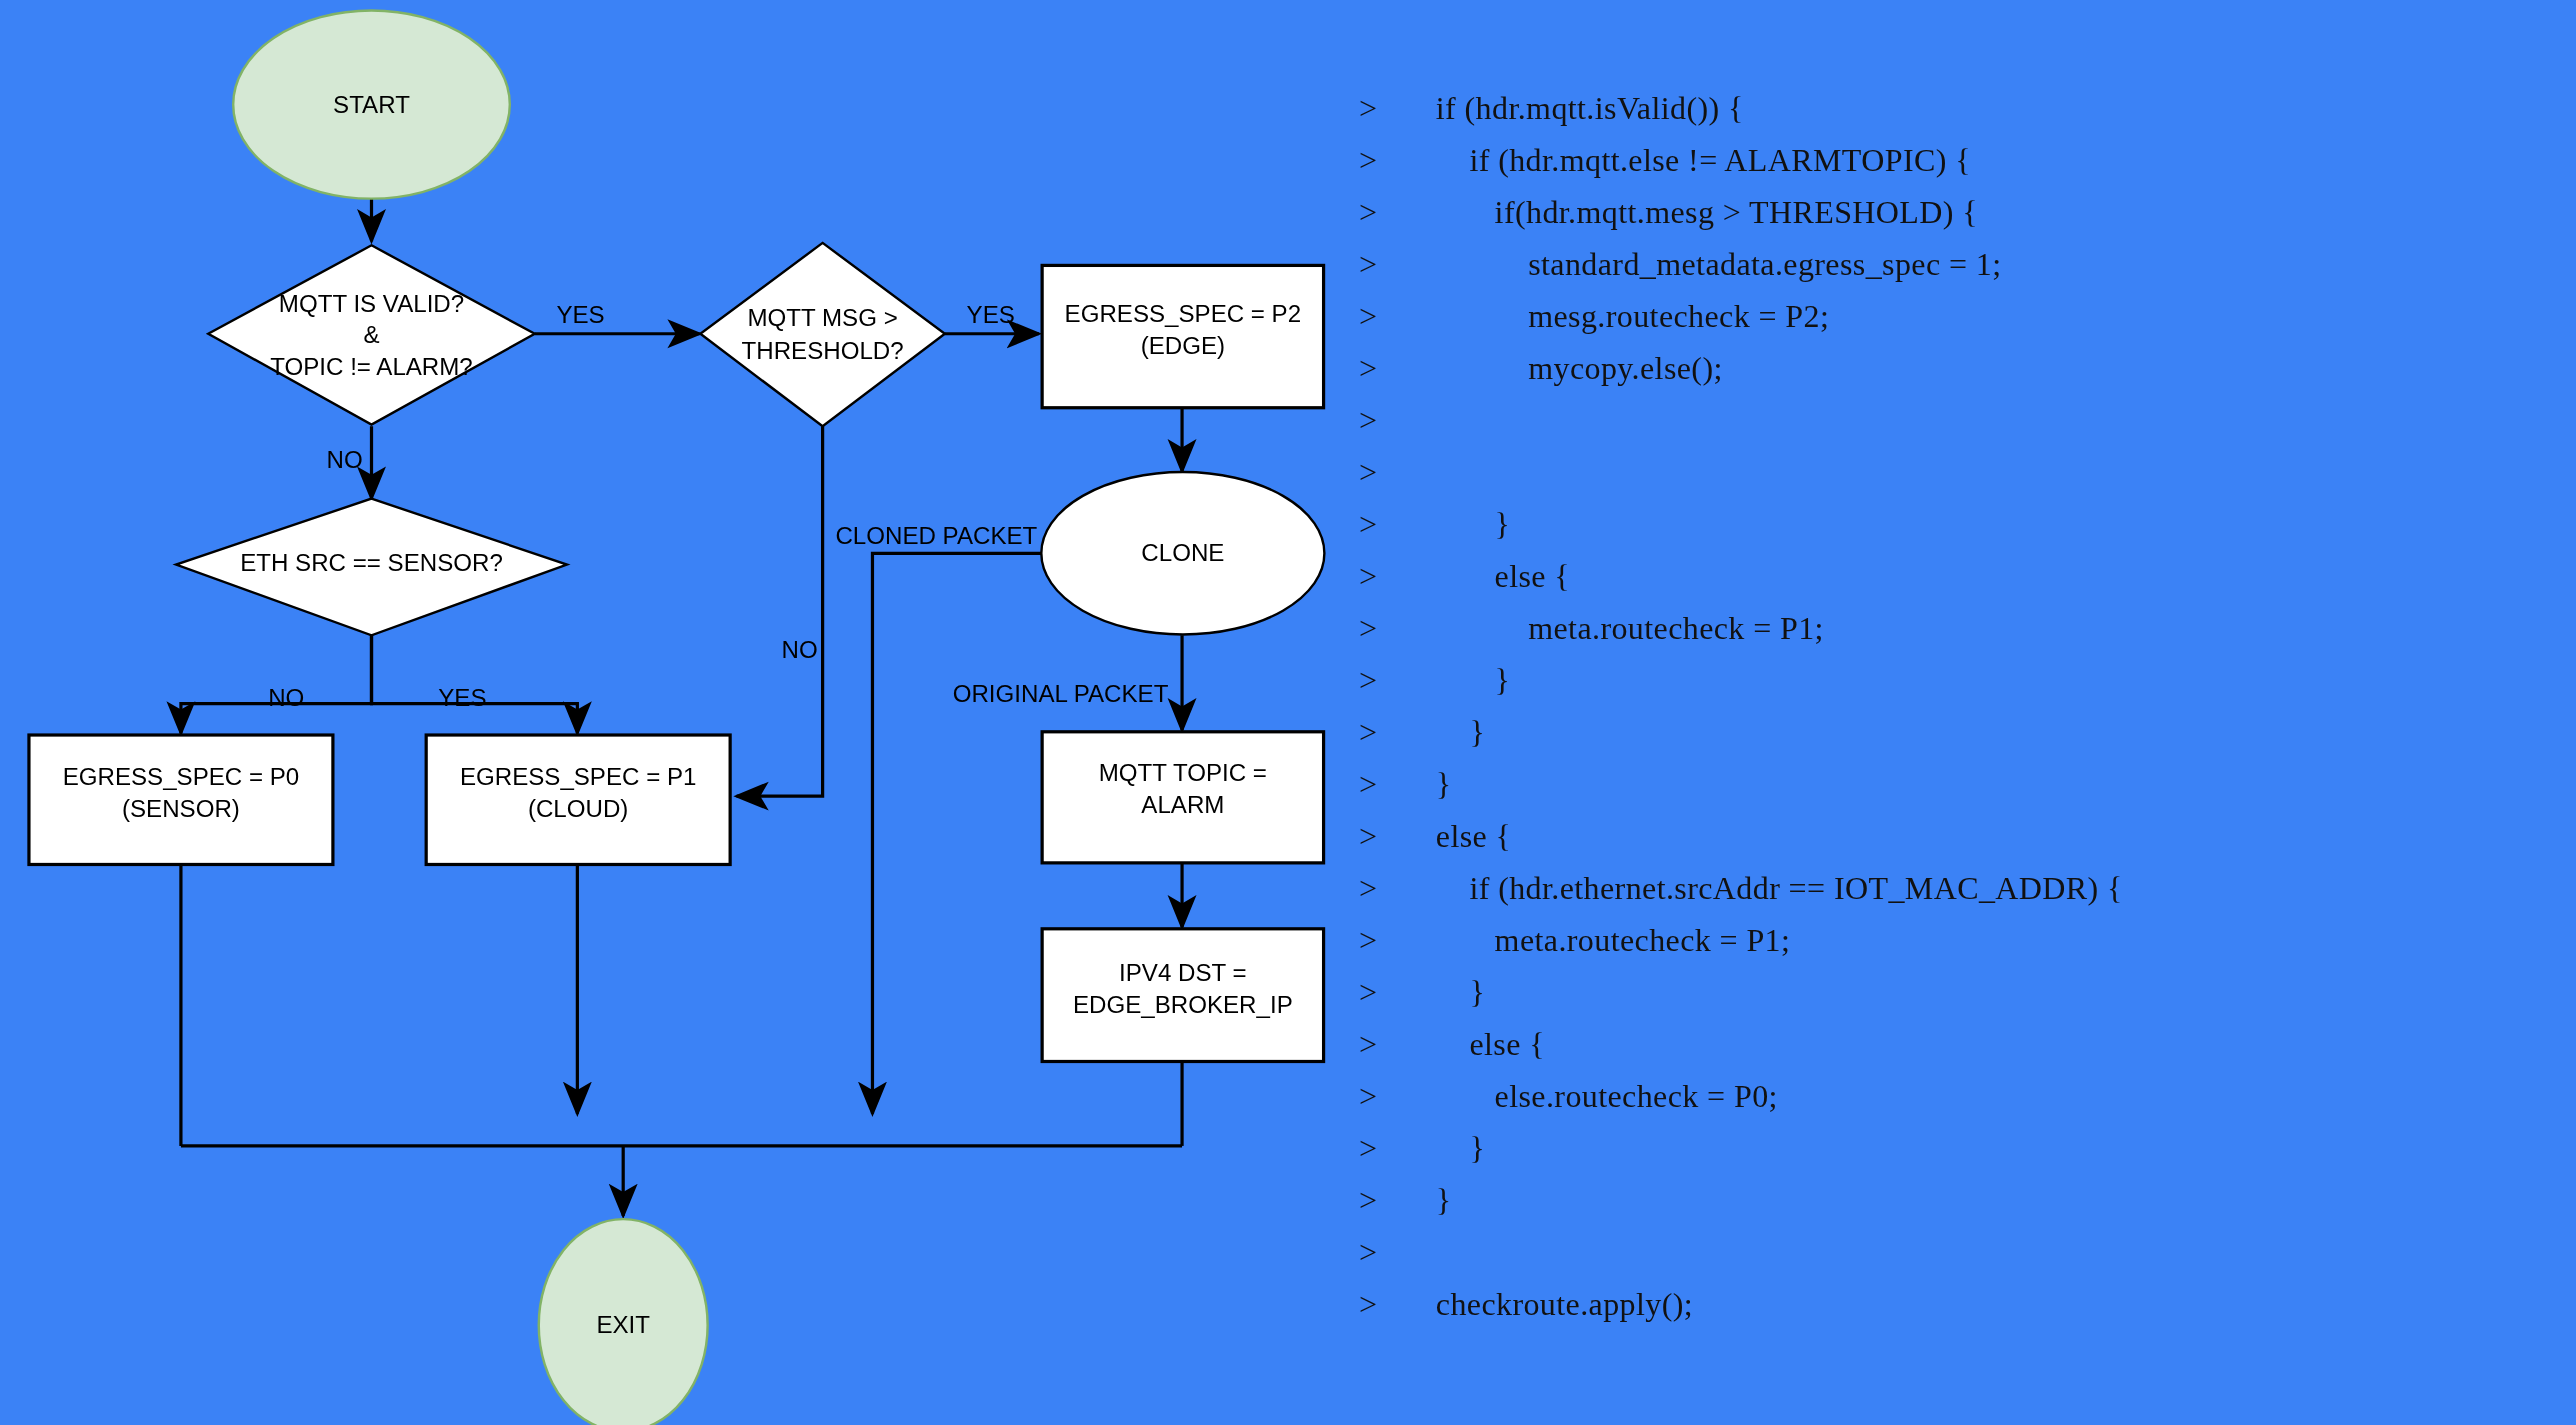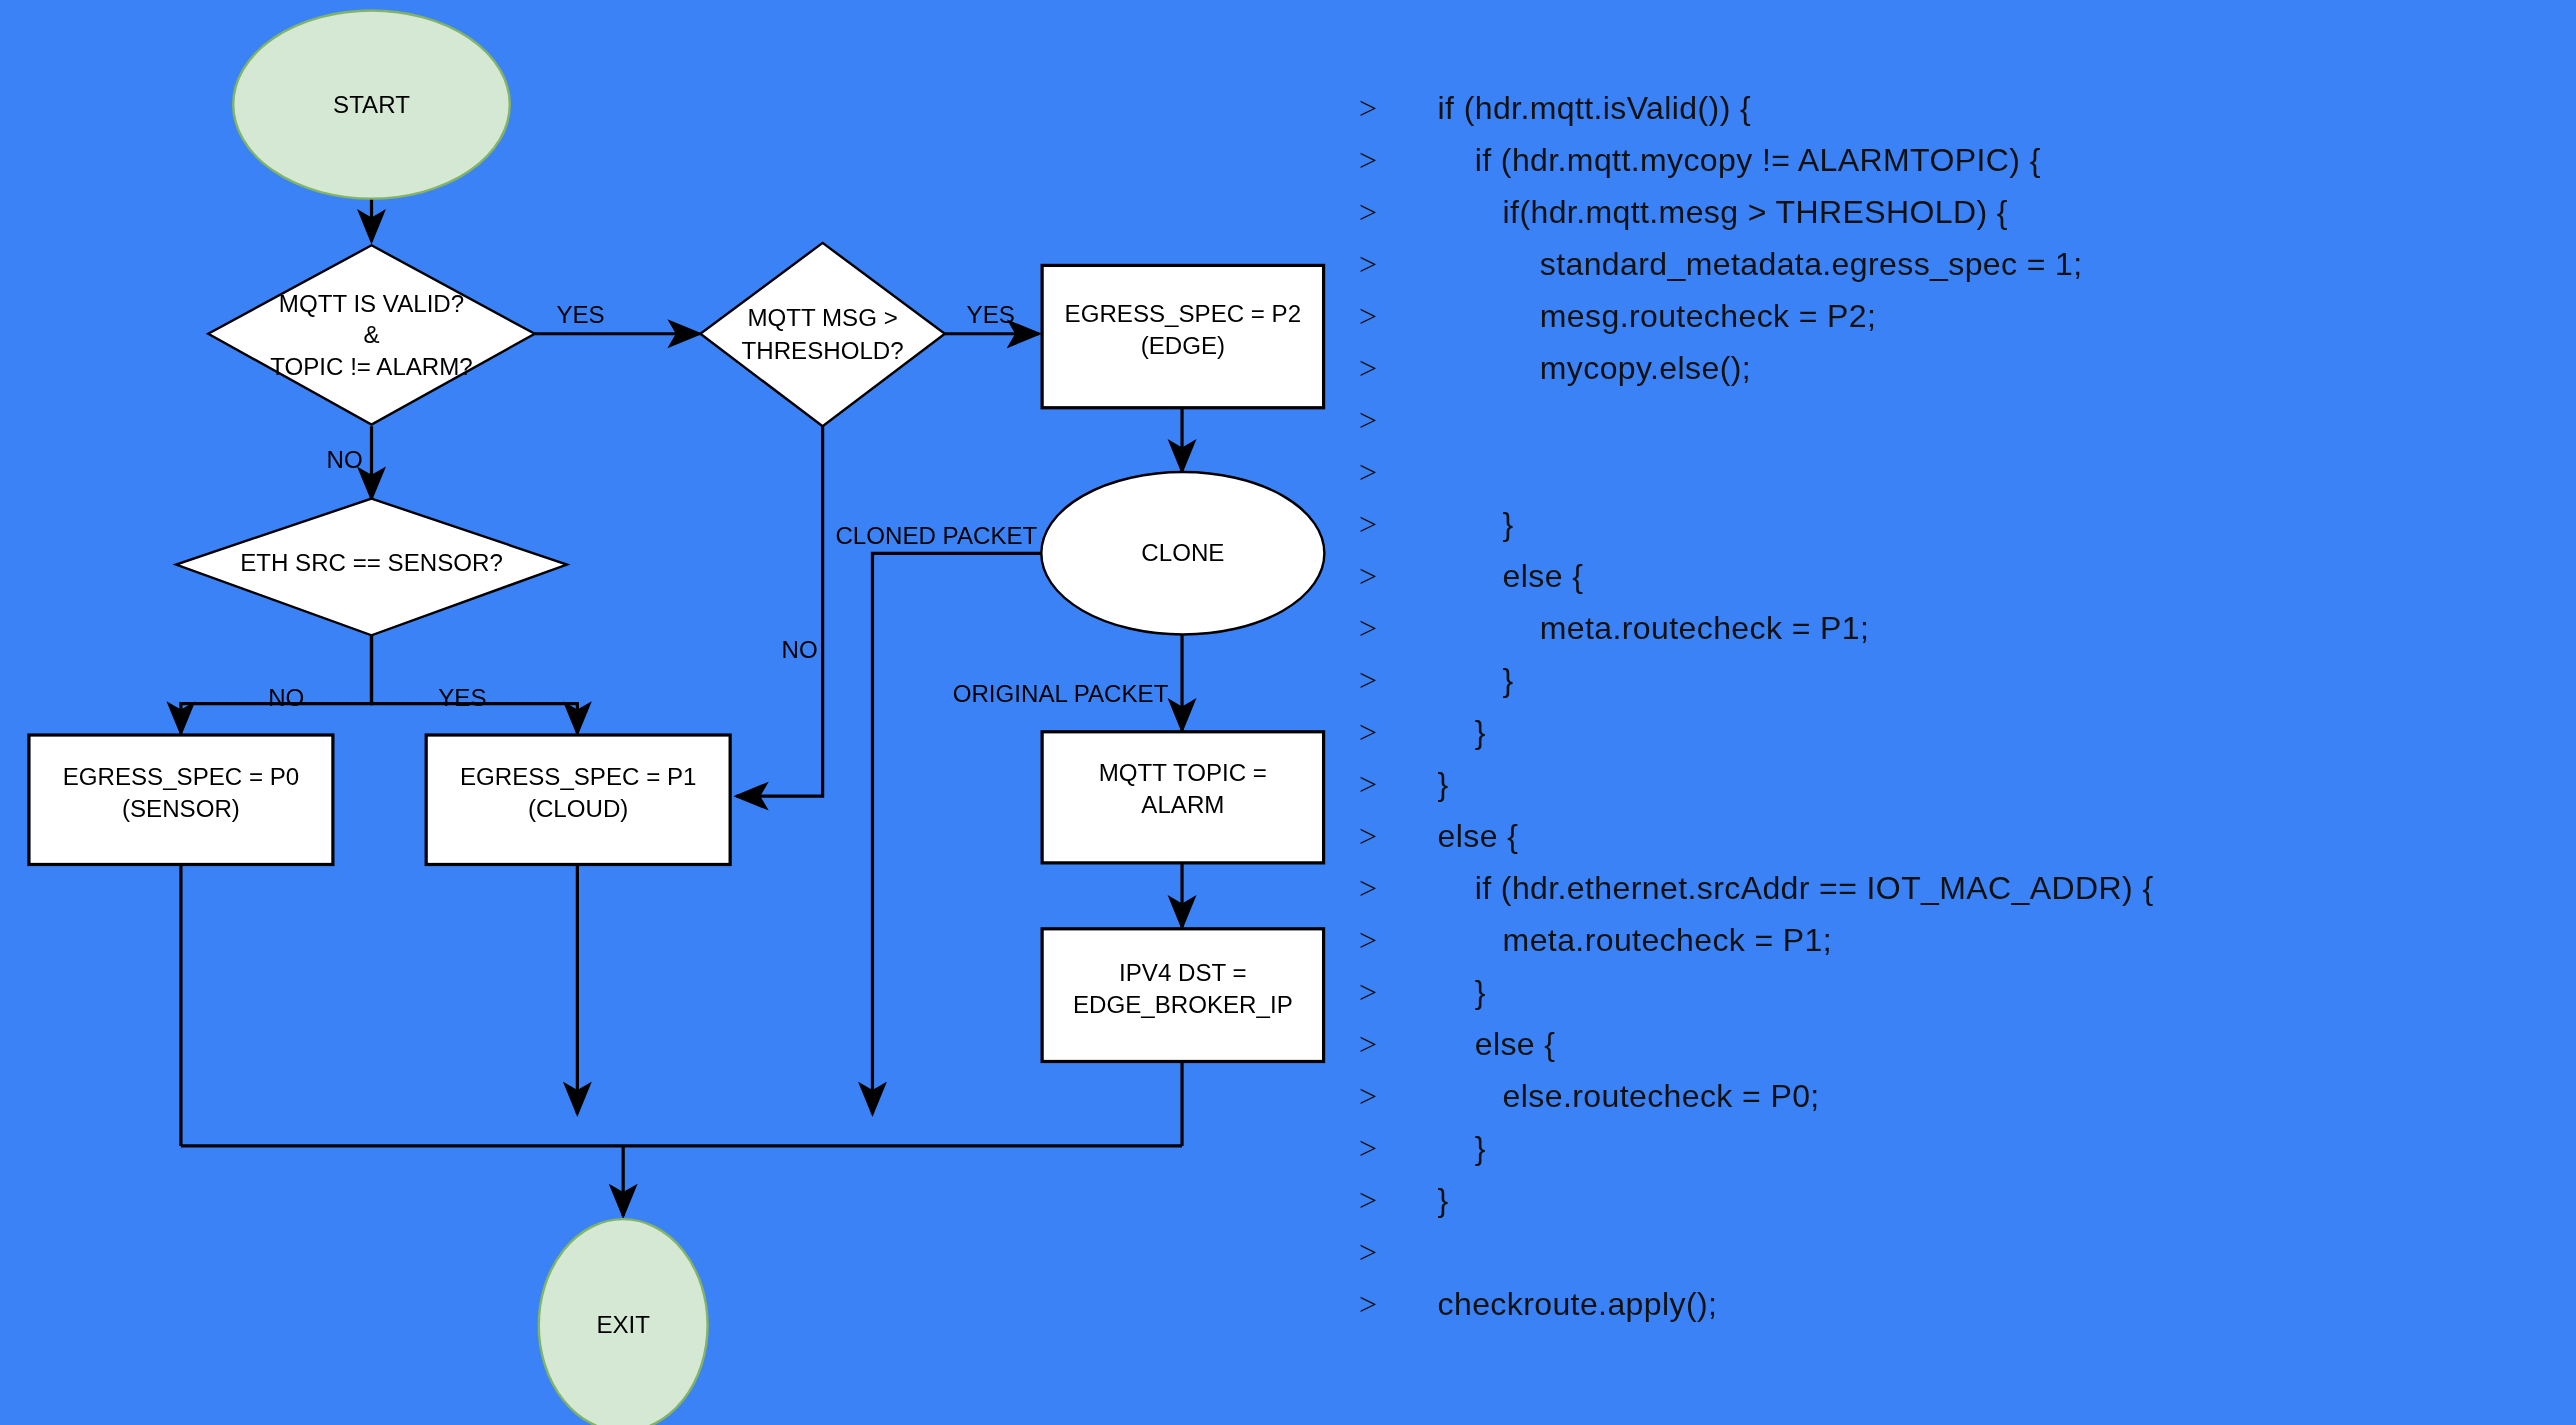--- a/index.html
+++ b/index.html
@@ -78,21 +78,21 @@
     letter-spacing: 0.4px;
   }
   .code-prompt {
     width: 60px;
     flex: 0 0 60px;
     font-family: "Liberation Serif", serif;
     font-size: 32px;
     color: #111111;
   }
   .code-text {
-    font-family: Liberation Sans, sans-serif;
+    font-family: Liberation Serif, serif;
     font-size: 32px;
     color: #111111;
     white-space: pre;
   }
 </style>
 </head>
 <body>
 
 <div id="page">
 
@@ -223,21 +223,21 @@
     <text class="edge-label" x="1453" y="873" text-anchor="end">ORIGINAL PACKET</text>
   </svg>
 
   <div id="code-panel">
     <div class="code-line">
       <span class="code-prompt">&gt;</span>
       <span class="code-text">  if (hdr.mqtt.isValid()) {</span>
     </div>
     <div class="code-line">
       <span class="code-prompt">&gt;</span>
-      <span class="code-text">      if (hdr.mqtt.mycopy != ALARMTOPIC) {</span>
+      <span class="code-text">      if (hdr.mqtt.else != ALARMTOPIC) {</span>
     </div>
     <div class="code-line">
       <span class="code-prompt">&gt;</span>
       <span class="code-text">         if(hdr.mqtt.mesg &gt; THRESHOLD) {</span>
     </div>
     <div class="code-line">
       <span class="code-prompt">&gt;</span>
       <span class="code-text">             standard_metadata.egress_spec = 1;</span>
     </div>
     <div class="code-line">

